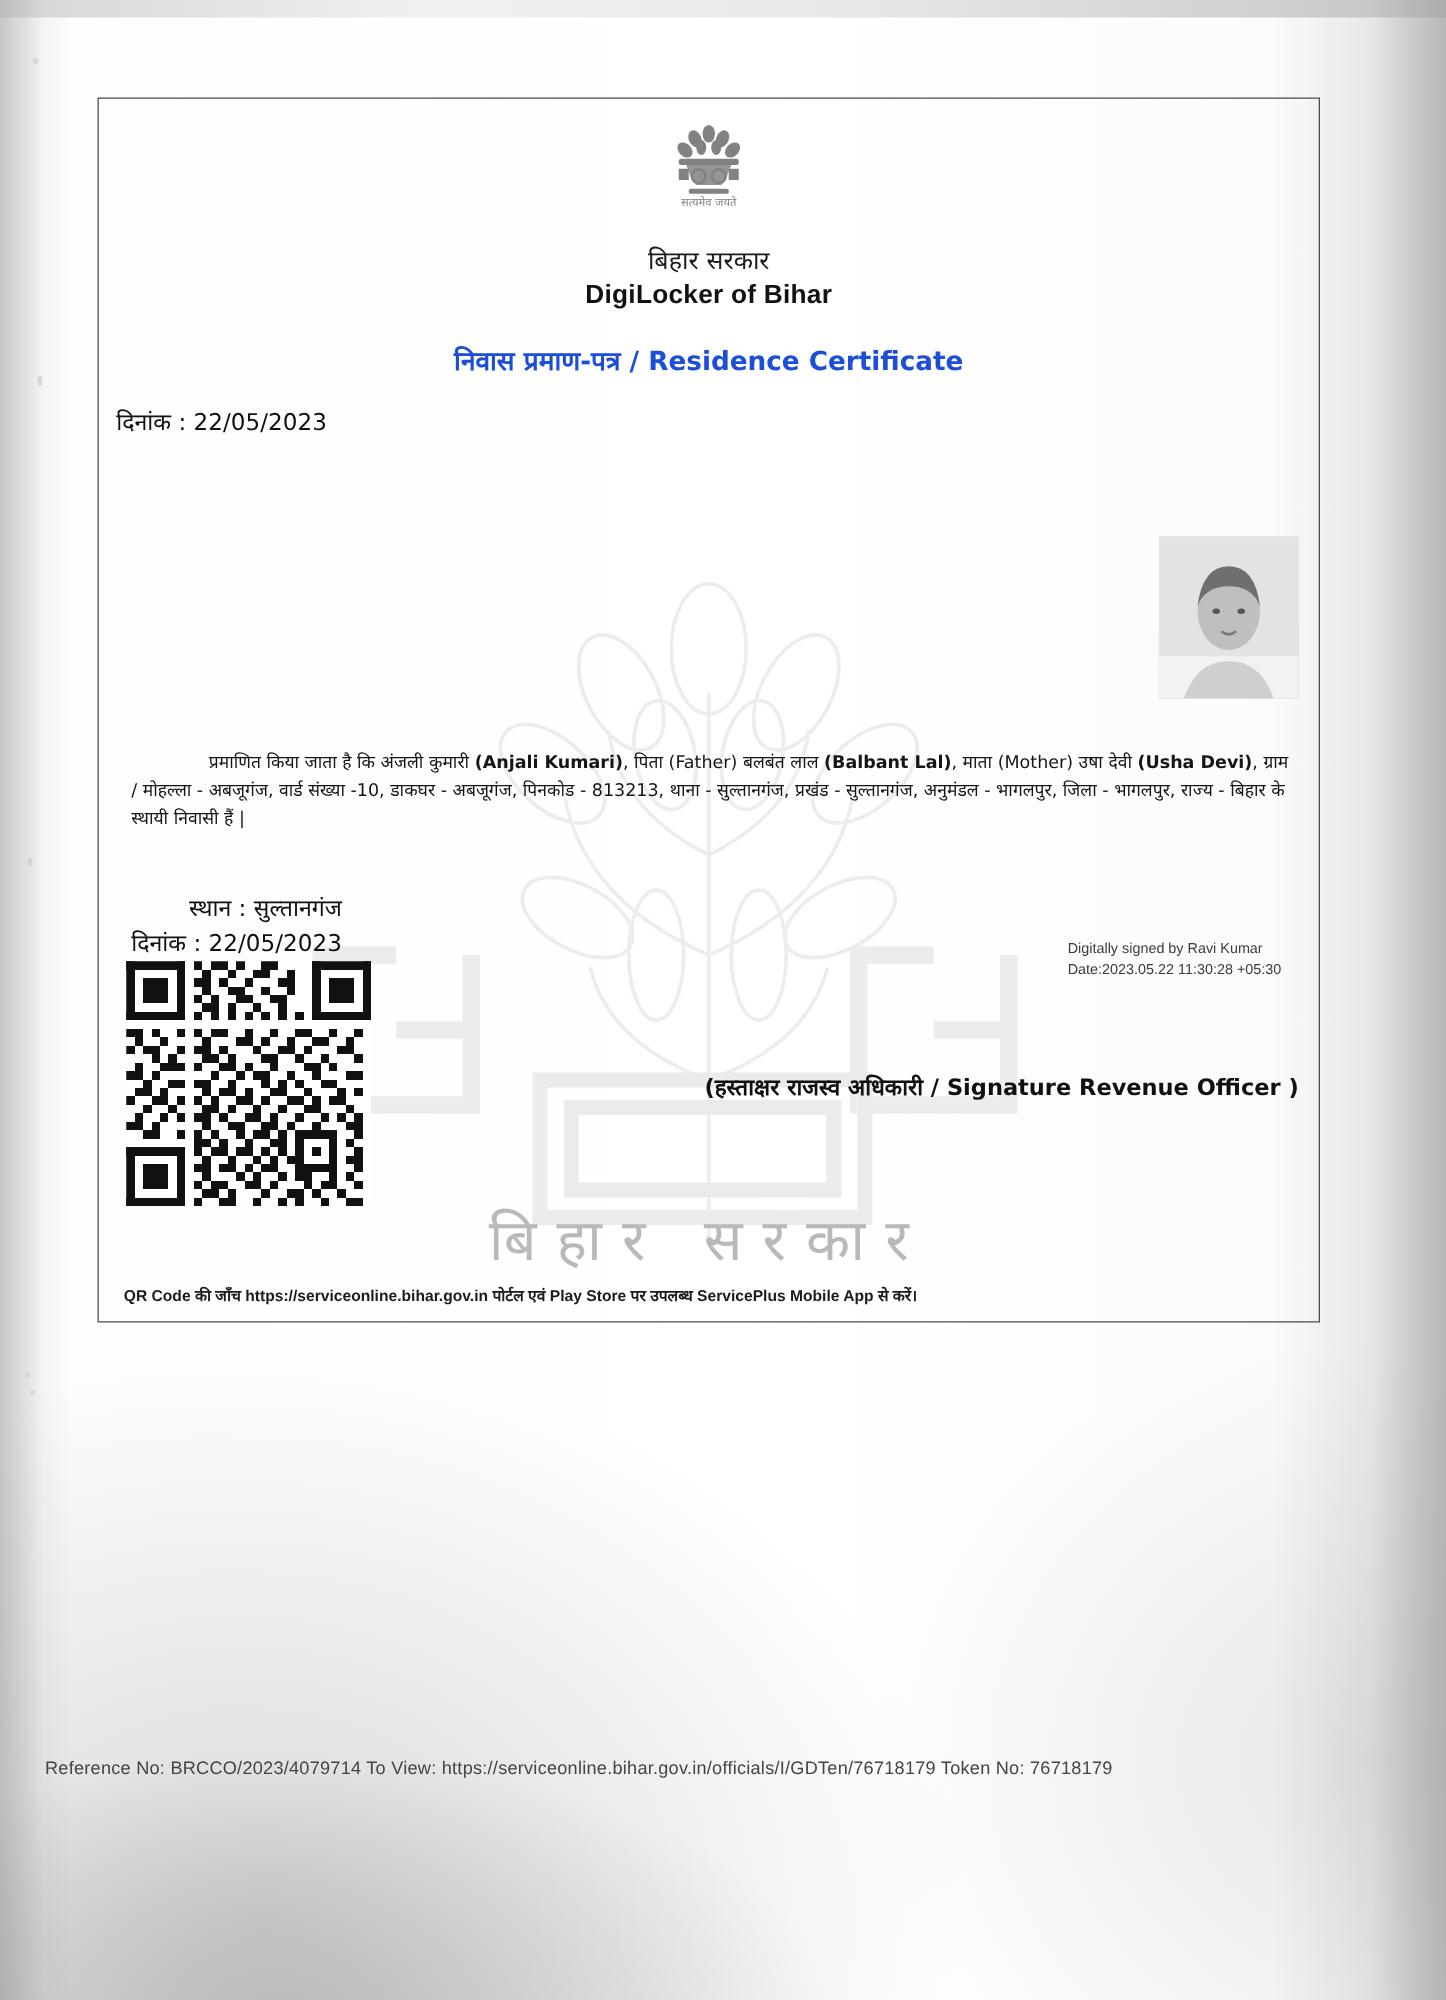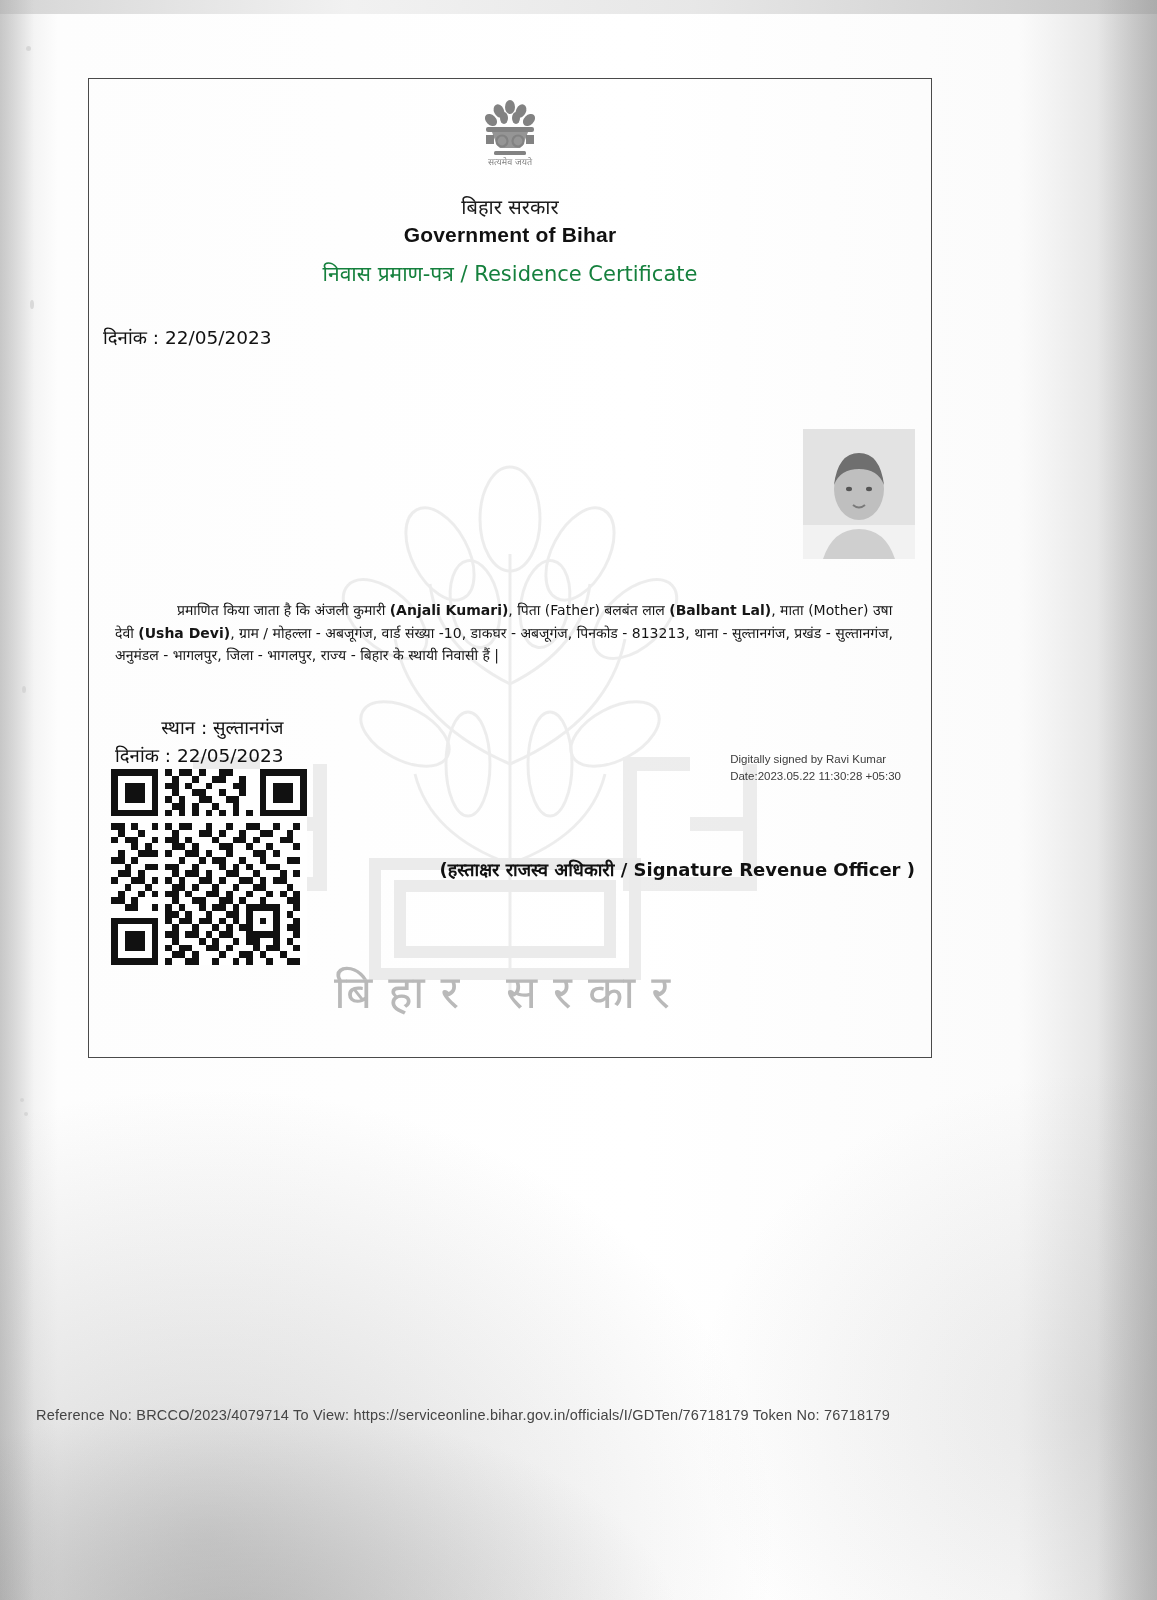--- a/index.html
+++ b/index.html
@@ -44,23 +44,23 @@
   #bottom-shadow {
     position: absolute;
     left: 0; bottom: 0; width: 1157px; height: 360px;
     background: radial-gradient(ellipse 60% 100% at 20% 110%, rgba(110,110,110,.35), rgba(255,255,255,0) 65%);
     pointer-events: none;
   }
 
   
   #cert-box {
     position: absolute;
-    left: 88px;
+    left: 78px;
     top: 78px;
-    width: 844px;
+    width: 978px;
     height: 980px;
     border: 1.5px solid #4a4a4a;
     box-sizing: border-box;
     background: transparent;
     overflow: hidden;
   }
 
   
   #watermark {
     position: absolute;
@@ -110,23 +110,23 @@
   .form-line {
     font-family: "DejaVu Sans", sans-serif;
     font-size: 19px;
     font-weight: bold;
     color: #111;
     margin-top: 3px;
   }
   .res-line {
     font-family: "DejaVu Sans", sans-serif;
     font-size: 21px;
-    font-weight: normal;
-    color: #15803d;
-    margin-top: 12px;
+    font-weight: bold;
+    color: #1d4ed8;
+    margin-top: 26px;
   }
   .dist-line {
     font-family: "DejaVu Sans", sans-serif;
     font-size: 19px;
     font-weight: bold;
     color: #111;
     margin-top: 8px;
   }
 
   
@@ -287,21 +287,21 @@
         <rect x="36" y="42" width="8" height="9"></rect>
         <rect x="76" y="42" width="8" height="9"></rect>
         <rect x="44" y="58" width="32" height="4" rx="1.5"></rect>
         <text x="60" y="72" font-size="9" text-anchor="middle" font-family="DejaVu Sans, sans-serif" fill="#6d6d6d">सत्यमेव जयते</text>
       </g>
     </svg>
   </div>
 
   <div class="ctr">
     <div class="hi-line">बिहार सरकार</div>
-    <div class="gov-line">Government of Bihar</div>
+    <div class="gov-line">DigiLocker of Bihar</div>
     <div class="res-line">निवास प्रमाण-पत्र / Residence Certificate</div>
   </div>
 
   <div id="watermark">
     <svg viewBox="0 0 640 620" width="640" height="620" aria-hidden="true">
       <g stroke="#c6c6c6" stroke-width="3" fill="none">
         <path d="M320 560 V120"></path>
         <path d="M320 330 C 250 300, 215 255, 205 205"></path>
         <path d="M320 330 C 390 300, 425 255, 435 205"></path>
         <path d="M320 250 C 270 225, 245 190, 240 150"></path>
@@ -599,18 +599,19 @@
   </div>
 
   <div id="dsig">
     <div>Digitally signed by Ravi Kumar</div>
     <div>Date:2023.05.22 11:30:28 +05:30</div>
   </div>
 
   <div id="sig-caption">(हस्ताक्षर राजस्व अधिकारी / Signature Revenue Officer )</div>
 
   <div id="footer-notes">
+    <div class="n1">QR Code की जाँच https://serviceonline.bihar.gov.in पोर्टल एवं Play Store पर उपलब्ध ServicePlus Mobile App से करें।</div>
   </div>
 
 </div>
 
 <div id="reference-line">Reference No: BRCCO/2023/4079714 To View: https://serviceonline.bihar.gov.in/officials/I/GDTen/76718179 Token No: 76718179</div>
 <div id="bottom-shadow"></div>
 
 </body></html>

